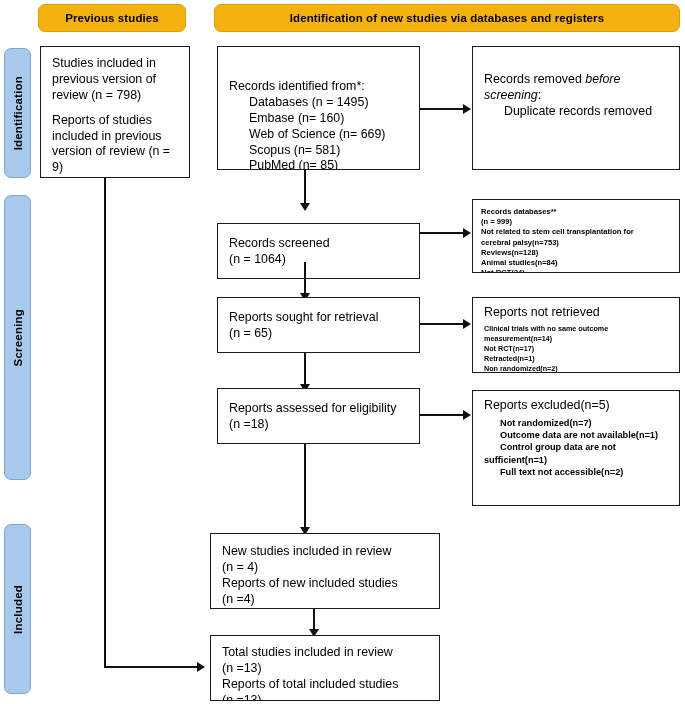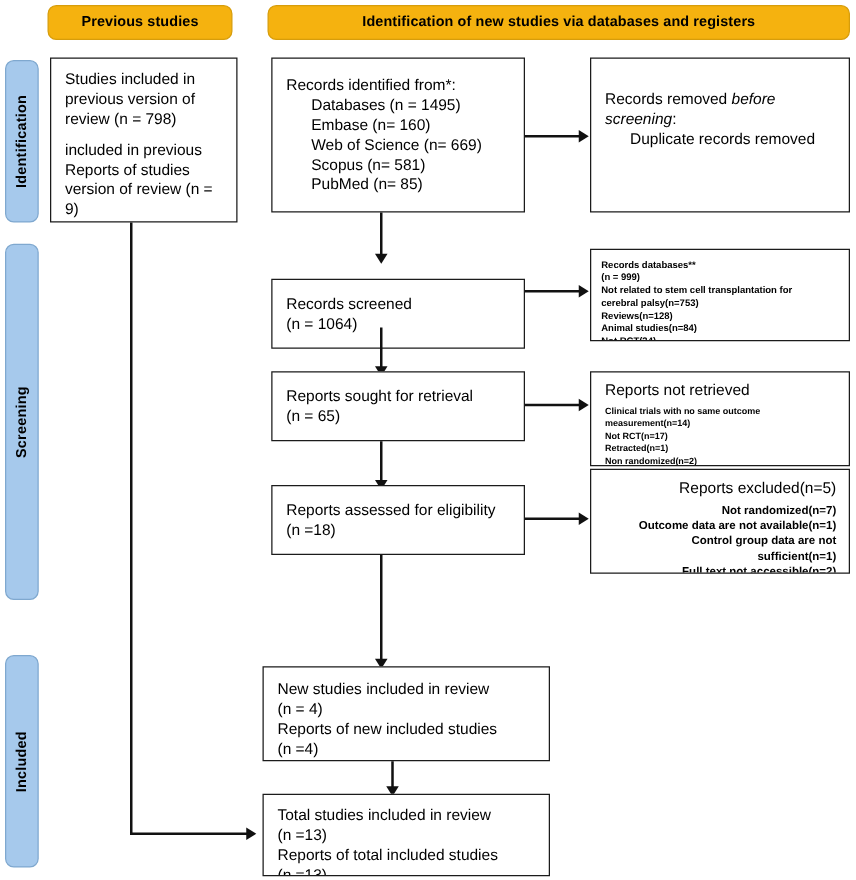--- a/index.html
+++ b/index.html
@@ -127,26 +127,26 @@
 
   <div class="stage" style="left:4px; top:524px; width:27px; height:170px;">
     <span>Included</span>
   </div>
 
   <div class="box" style="left:40px; top:46px; width:150px; height:132px;">
     <span class="line">Studies included in</span>
     <span class="line">previous version of</span>
     <span class="line">review (n = 798)</span>
     <span class="blank"></span>
+    <span class="line">Reports of studies</span>
     <span class="line">included in previous</span>
-    <span class="line">Reports of studies</span>
     <span class="line">version of review (n = 9)</span>
   </div>
 
-  <div class="box" style="left:217px; top:46px; width:203px; height:124px; padding-top:14px;">
+  <div class="box" style="left:217px; top:46px; width:203px; height:124px; padding-top:32px;">
     <span class="line">Records identified from*:</span>
     <span class="indent">Databases (n = 1495)</span>
     <span class="indent">Embase (n= 160)</span>
     <span class="indent">Web of Science (n= 669)</span>
     <span class="indent">Scopus (n= 581)</span>
     <span class="indent">PubMed (n= 85)</span>
   </div>
 
   <div class="box" style="left:472px; top:46px; width:208px; height:124px; padding-top:25px;">
     <span class="line"><span>Records removed </span><span class="ital">before</span></span>
@@ -201,21 +201,21 @@
   <div class="arrow-r" style="left:463px; top:319px;"></div>
 
   <div class="vline" style="left:304px; top:353px; height:33px;"></div>
   <div class="arrow-d" style="left:300px; top:384px;"></div>
 
   <div class="box" style="left:217px; top:388px; width:203px; height:56px; padding-top:12px;">
     <span class="line">Reports assessed for eligibility</span>
     <span class="line">(n =18)</span>
   </div>
 
-  <div class="box" style="left:472px; top:375px; width:208px; height:84px; padding-top:6px;text-align:right;">
+  <div class="box" style="left:472px; top:390px; width:208px; height:116px; padding-top:6px;">
     <span class="big">Reports excluded(n=5)</span>
     <span style="font-size:9.2px; font-weight:bold; line-height:1.32; display:block;">
       <span class="indent-sm">Not randomized(n=7)</span>
       <span class="indent-sm">Outcome data are not available(n=1)</span>
       <span class="indent-sm">Control group data are not</span>
       <span class="line">sufficient(n=1)</span>
       <span class="indent-sm"> Full text not accessible(n=2)</span>
     </span>
   </div>
 

